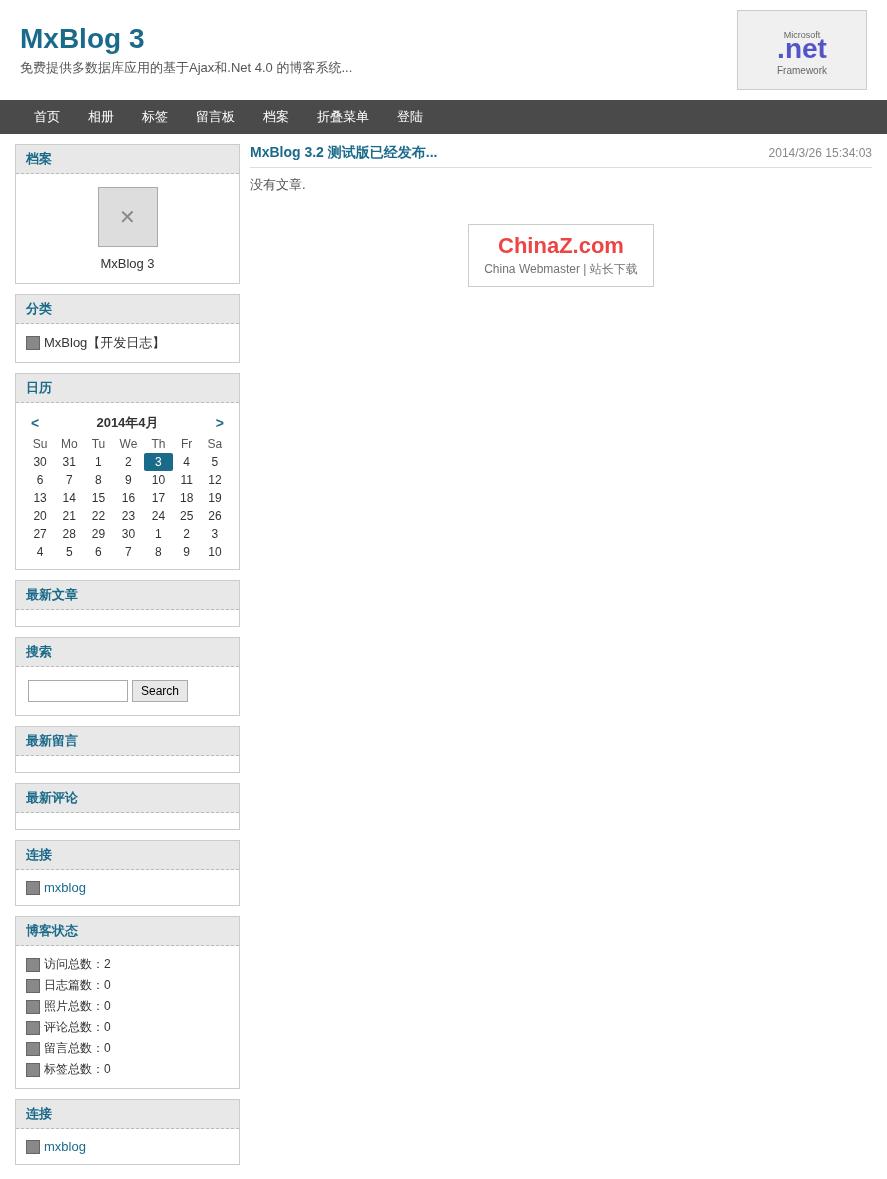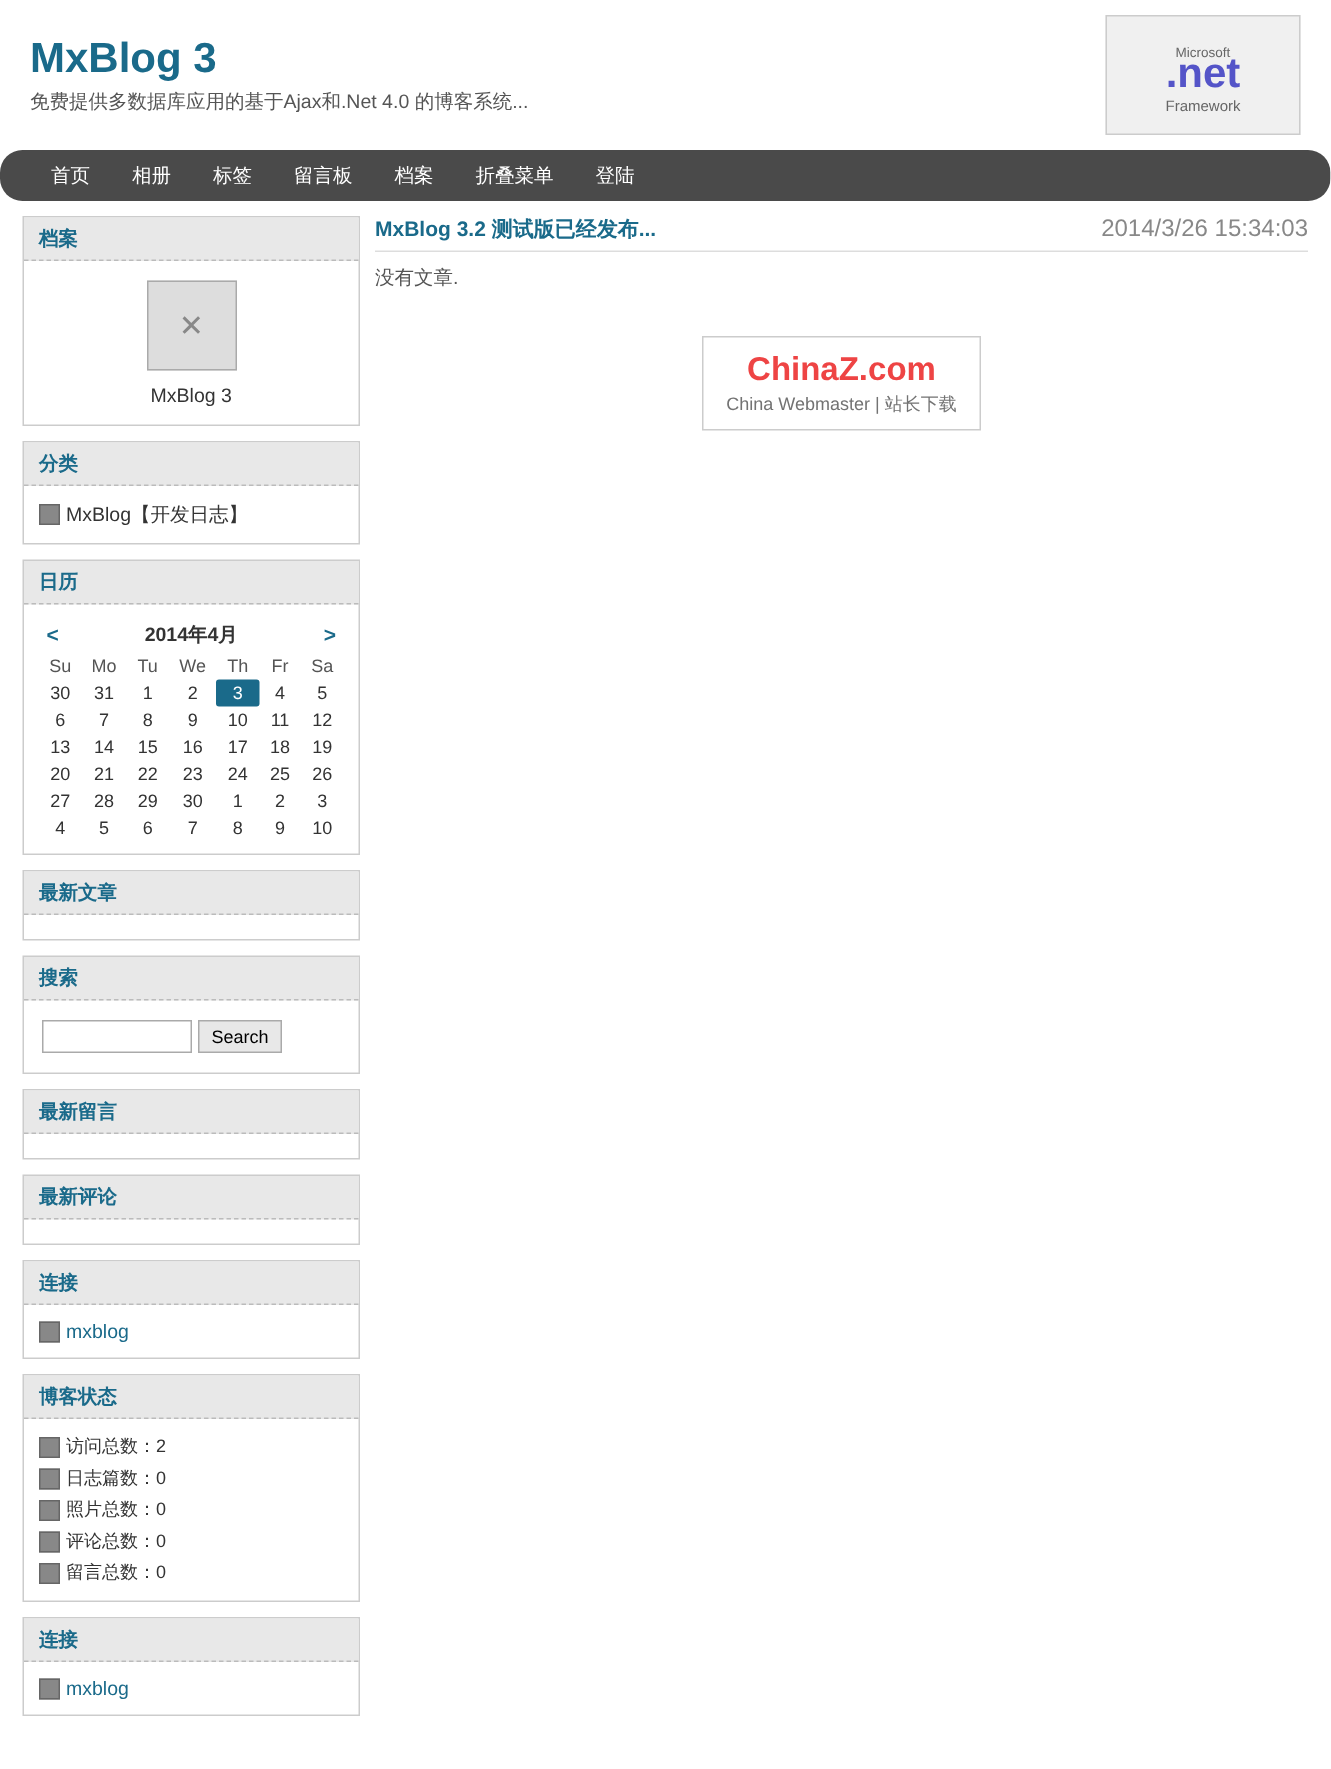--- a/index.html
+++ b/index.html
@@ -6,21 +6,21 @@
     body { font-family: Arial, "Microsoft YaHei", sans-serif; font-size: 13px; color: #333; background: #fff; }
 
     
     #header { padding: 10px 20px; display: flex; align-items: center; justify-content: space-between; }
     #site-title { color: #1a6a8a; font-size: 28px; font-weight: bold; }
     #site-subtitle { color: #555; font-size: 13px; margin-top: 4px; }
     #logo-area { width: 130px; height: 80px; background: #f0f0f0; display: flex; align-items: center; justify-content: center; border: 1px solid #ccc; }
     #logo-area svg { width: 120px; height: 70px; }
 
     
-    #nav { background: #4a4a4a; padding: 0 20px; display: flex; gap: 0; border-radius: 15px; }
+    #nav { background: #4a4a4a; padding: 0 20px; display: flex; gap: 0; }
     .nav-item { color: #fff; padding: 8px 14px; font-size: 13px; cursor: pointer; display: inline-block; }
 
     
     #layout { display: flex; gap: 0; padding: 10px 15px; min-height: 800px; }
 
     
     #sidebar { width: 225px; min-width: 225px; margin-right: 10px; }
     .sidebar-section { border: 1px solid #ccc; margin-bottom: 10px; }
     .sidebar-title { background: #e8e8e8; color: #1a6a8a; font-weight: bold; padding: 5px 10px; font-size: 13px; border-bottom: 1px dashed #bbb; }
     .sidebar-content { padding: 8px 10px; }
@@ -51,21 +51,21 @@
     
     .link-item { display: flex; align-items: center; gap: 4px; padding: 2px 0; color: #1a6a8a; cursor: pointer; }
 
     
     .status-item { display: flex; align-items: center; gap: 4px; padding: 2px 0; font-size: 12px; }
 
     
     #main { flex: 1; }
     .post-header { display: flex; justify-content: space-between; align-items: center; border-bottom: 1px solid #ddd; padding-bottom: 5px; margin-bottom: 8px; }
     .post-title { color: #1a6a8a; font-size: 14px; font-weight: bold; }
-    .post-date { color: #888; font-size: 16px; }
+    .post-date { color: #888; font-size: 12px; }
     .post-body { color: #555; font-size: 13px; margin-bottom: 15px; }
 
     
     .banner-area { text-align: center; margin-top: 30px; }
     .banner-box { display: inline-block; border: 1px solid #ccc; padding: 8px 15px; }
     .banner-site { color: #e44; font-size: 22px; font-weight: bold; }
     .banner-sub { color: #737373; font-size: 12px; margin-top: 2px; }
   </style>
 </head>
 <body>
@@ -247,20 +247,24 @@
             <span>照片总数：0</span>
           </div>
           <div class="status-item">
             <span class="small-icon"></span>
             <span>评论总数：0</span>
           </div>
           <div class="status-item">
             <span class="small-icon"></span>
             <span>留言总数：0</span>
           </div>
+          <div class="status-item">
+            <span class="small-icon"></span>
+            <span>标签总数：0</span>
+          </div>
         </div>
     </div>
 
     <div class="sidebar-section">
       <div class="sidebar-title">连接</div>
       <div class="sidebar-content">
         <div class="link-item">
           <span class="small-icon"></span>
           <span>mxblog</span>
         </div>

